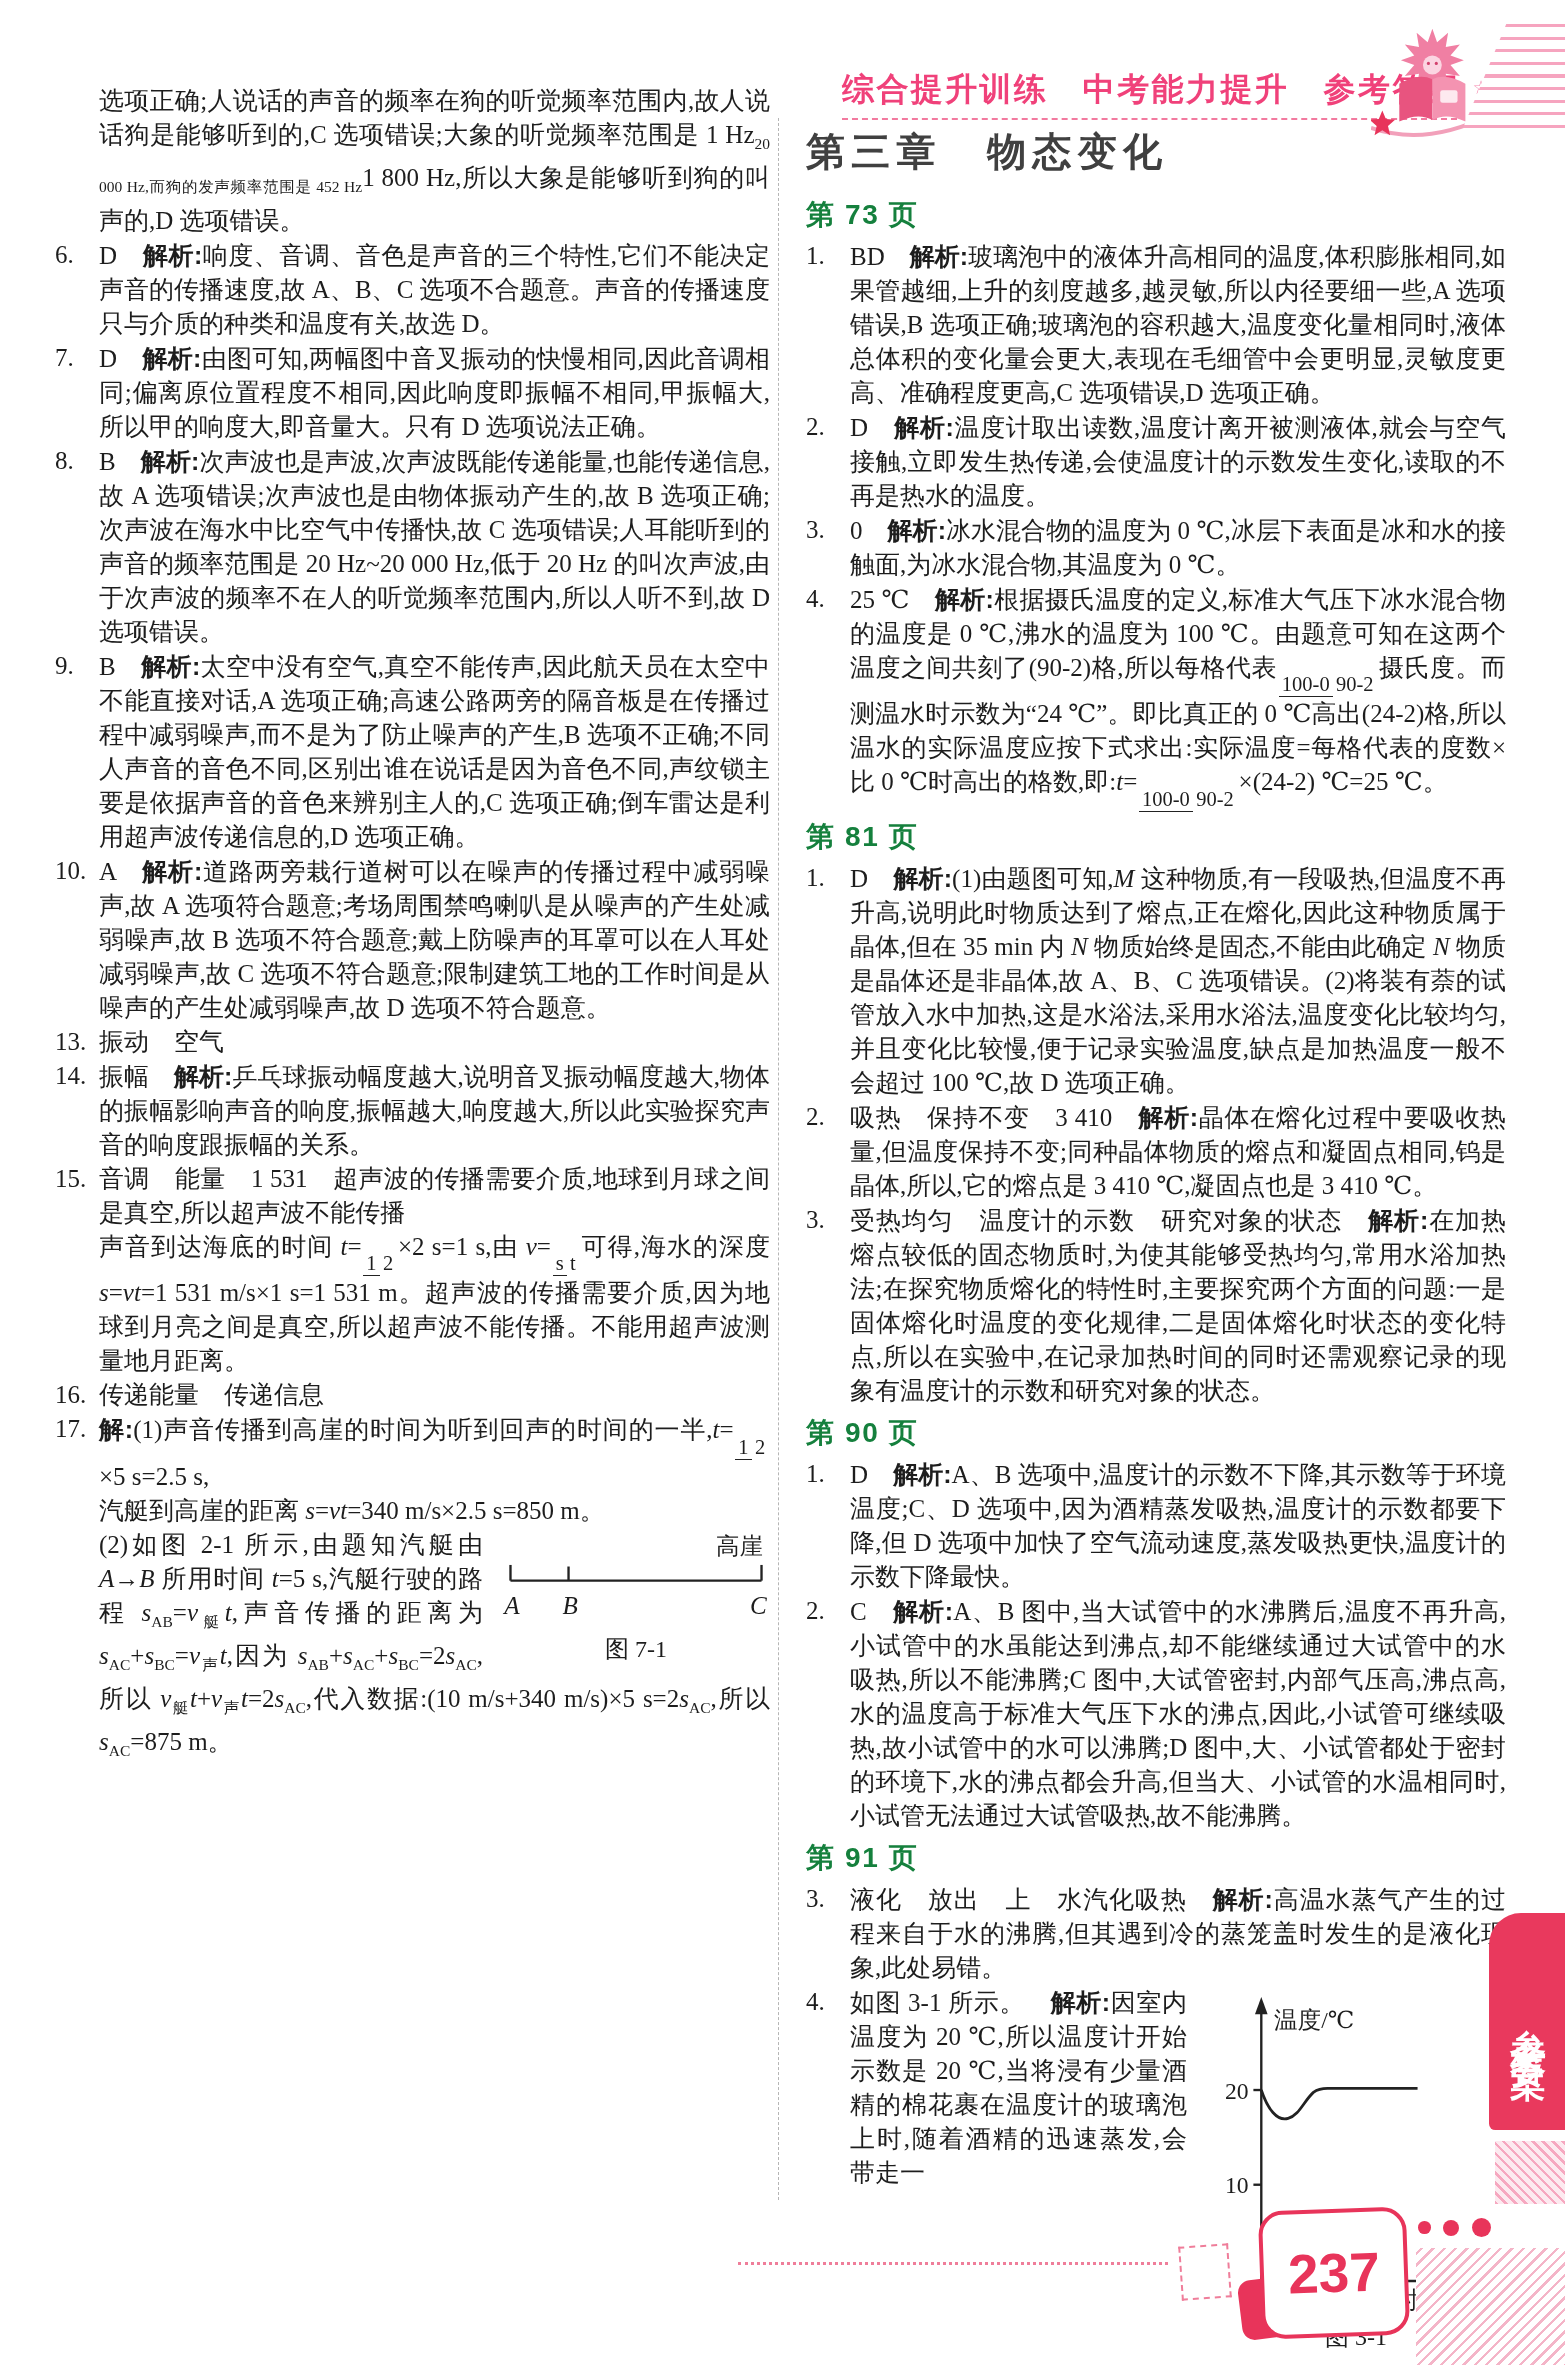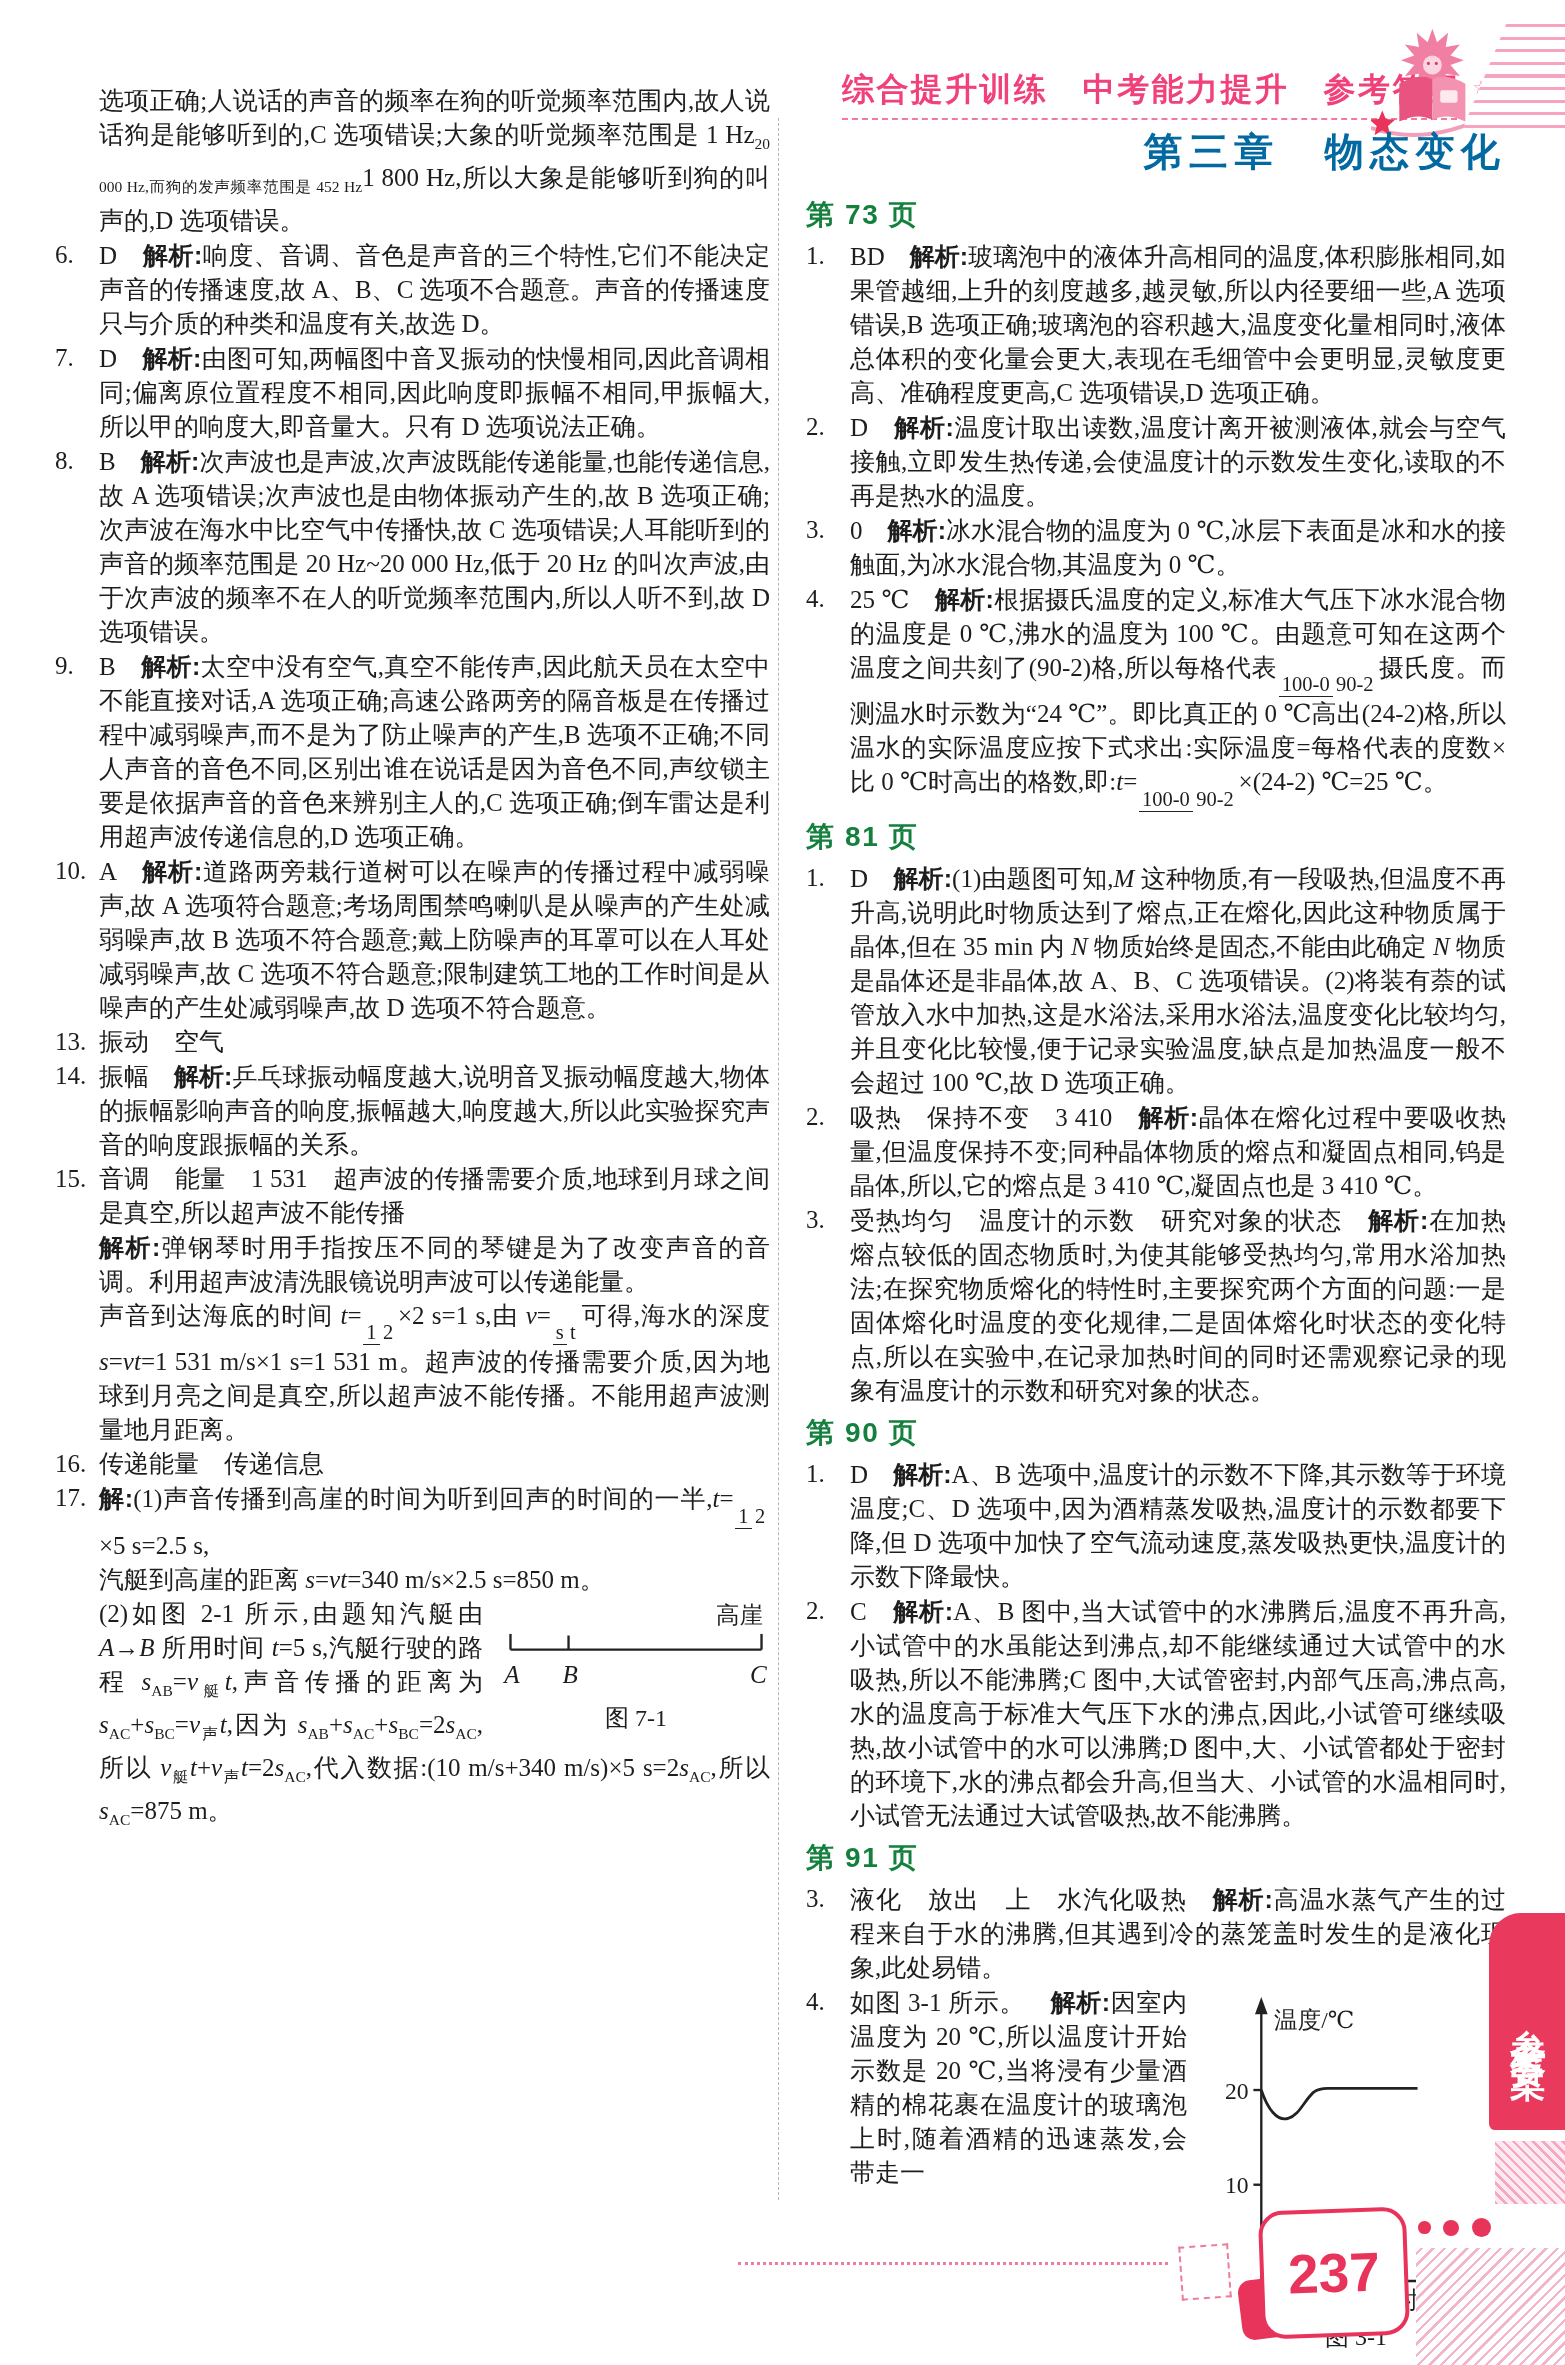--- a/index.html
+++ b/index.html
@@ -12,21 +12,21 @@
   .hdr-dash{position:absolute;left:842px;top:118px;width:615px;border-top:2.4px dashed #f27a9f;}
   .corner{position:absolute;right:0;top:24px;width:103px;height:104px;
           background:repeating-linear-gradient(180deg,#f6a4bf 0 3.2px,#ffffff 3.2px 12.6px);
           clip-path:polygon(42% 0,100% 0,100% 100%,0 100%);}
   .mascot{position:absolute;left:1371px;top:24px;}
   
   .divider{position:absolute;left:778px;top:118px;height:2082px;border-left:1.6px dashed #b5b5b5;}
   .colL{position:absolute;left:55px;top:84px;width:715px;}
   .colR{position:absolute;left:806px;top:125px;width:700px;}
   .chapter{font-family:"Liberation Sans","DejaVu Sans",sans-serif;font-weight:bold;font-size:39px;
-           color:#0369a1;text-align:right;letter-spacing:6.3px;margin:0 0 17.4px 0;}
+           color:#404040;text-align:left;letter-spacing:6.3px;margin:0 0 17.4px 0;}
   .plabel{font-family:"Liberation Sans","DejaVu Sans",sans-serif;font-weight:bold;font-size:28px;
           color:#15803d;letter-spacing:1.6px;margin:6.3px 0 4.7px 0;}
   .item{position:relative;padding-left:44px;font-size:25px;line-height:34px;text-align:justify;}
   .item .num{position:absolute;left:0;top:0;width:44px;}
   .hei{font-family:"Liberation Sans","DejaVu Sans",sans-serif;font-weight:700;}
   .frac{display:inline-flex;flex-direction:row;text-align:center;vertical-align:-0.75em;
         line-height:1.12;font-size:0.82em;padding:0 1.6px;}
   .fn{border-bottom:1.6px solid #222;padding:0 3.2px;}
   .fd{padding:0 3.2px;}
   sub{font-size:0.62em;}
@@ -107,21 +107,20 @@
         <span class="num">13.</span>
         <div class="para">振动　空气</div>
       </div>
       <div class="item">
         <span class="num">14.</span>
         <div class="para">振幅　<b class="hei">解析:</b>乒乓球振动幅度越大,说明音叉振动幅度越大,物体的振幅影响声音的响度,振幅越大,响度越大,所以此实验探究声音的响度跟振幅的关系。</div>
       </div>
       <div class="item">
         <span class="num">15.</span>
         <div class="para">音调　能量　1 531　超声波的传播需要介质,地球到月球之间是真空,所以超声波不能传播</div>
-        <div class="para"><b class="hei">解析:</b>弹钢琴时用手指按压不同的琴键是为了改变声音的音调。利用超声波清洗眼镜说明声波可以传递能量。</div>
         <div class="para">声音到达海底的时间 <i>t</i>=<span class="frac">
             <span class="fn">1</span>
             <span class="fd">2</span>
           </span>×2 s=1 s,由 <i>v</i>=<span class="frac">
             <span class="fn">s</span>
             <span class="fd">t</span>
           </span>可得,海水的深度 <i>s</i>=<i>vt</i>=1 531 m/s×1 s=1 531 m。超声波的传播需要介质,因为地球到月亮之间是真空,所以超声波不能传播。不能用超声波测量地月距离。</div>
       </div>
       <div class="item">
         <span class="num">16.</span>

